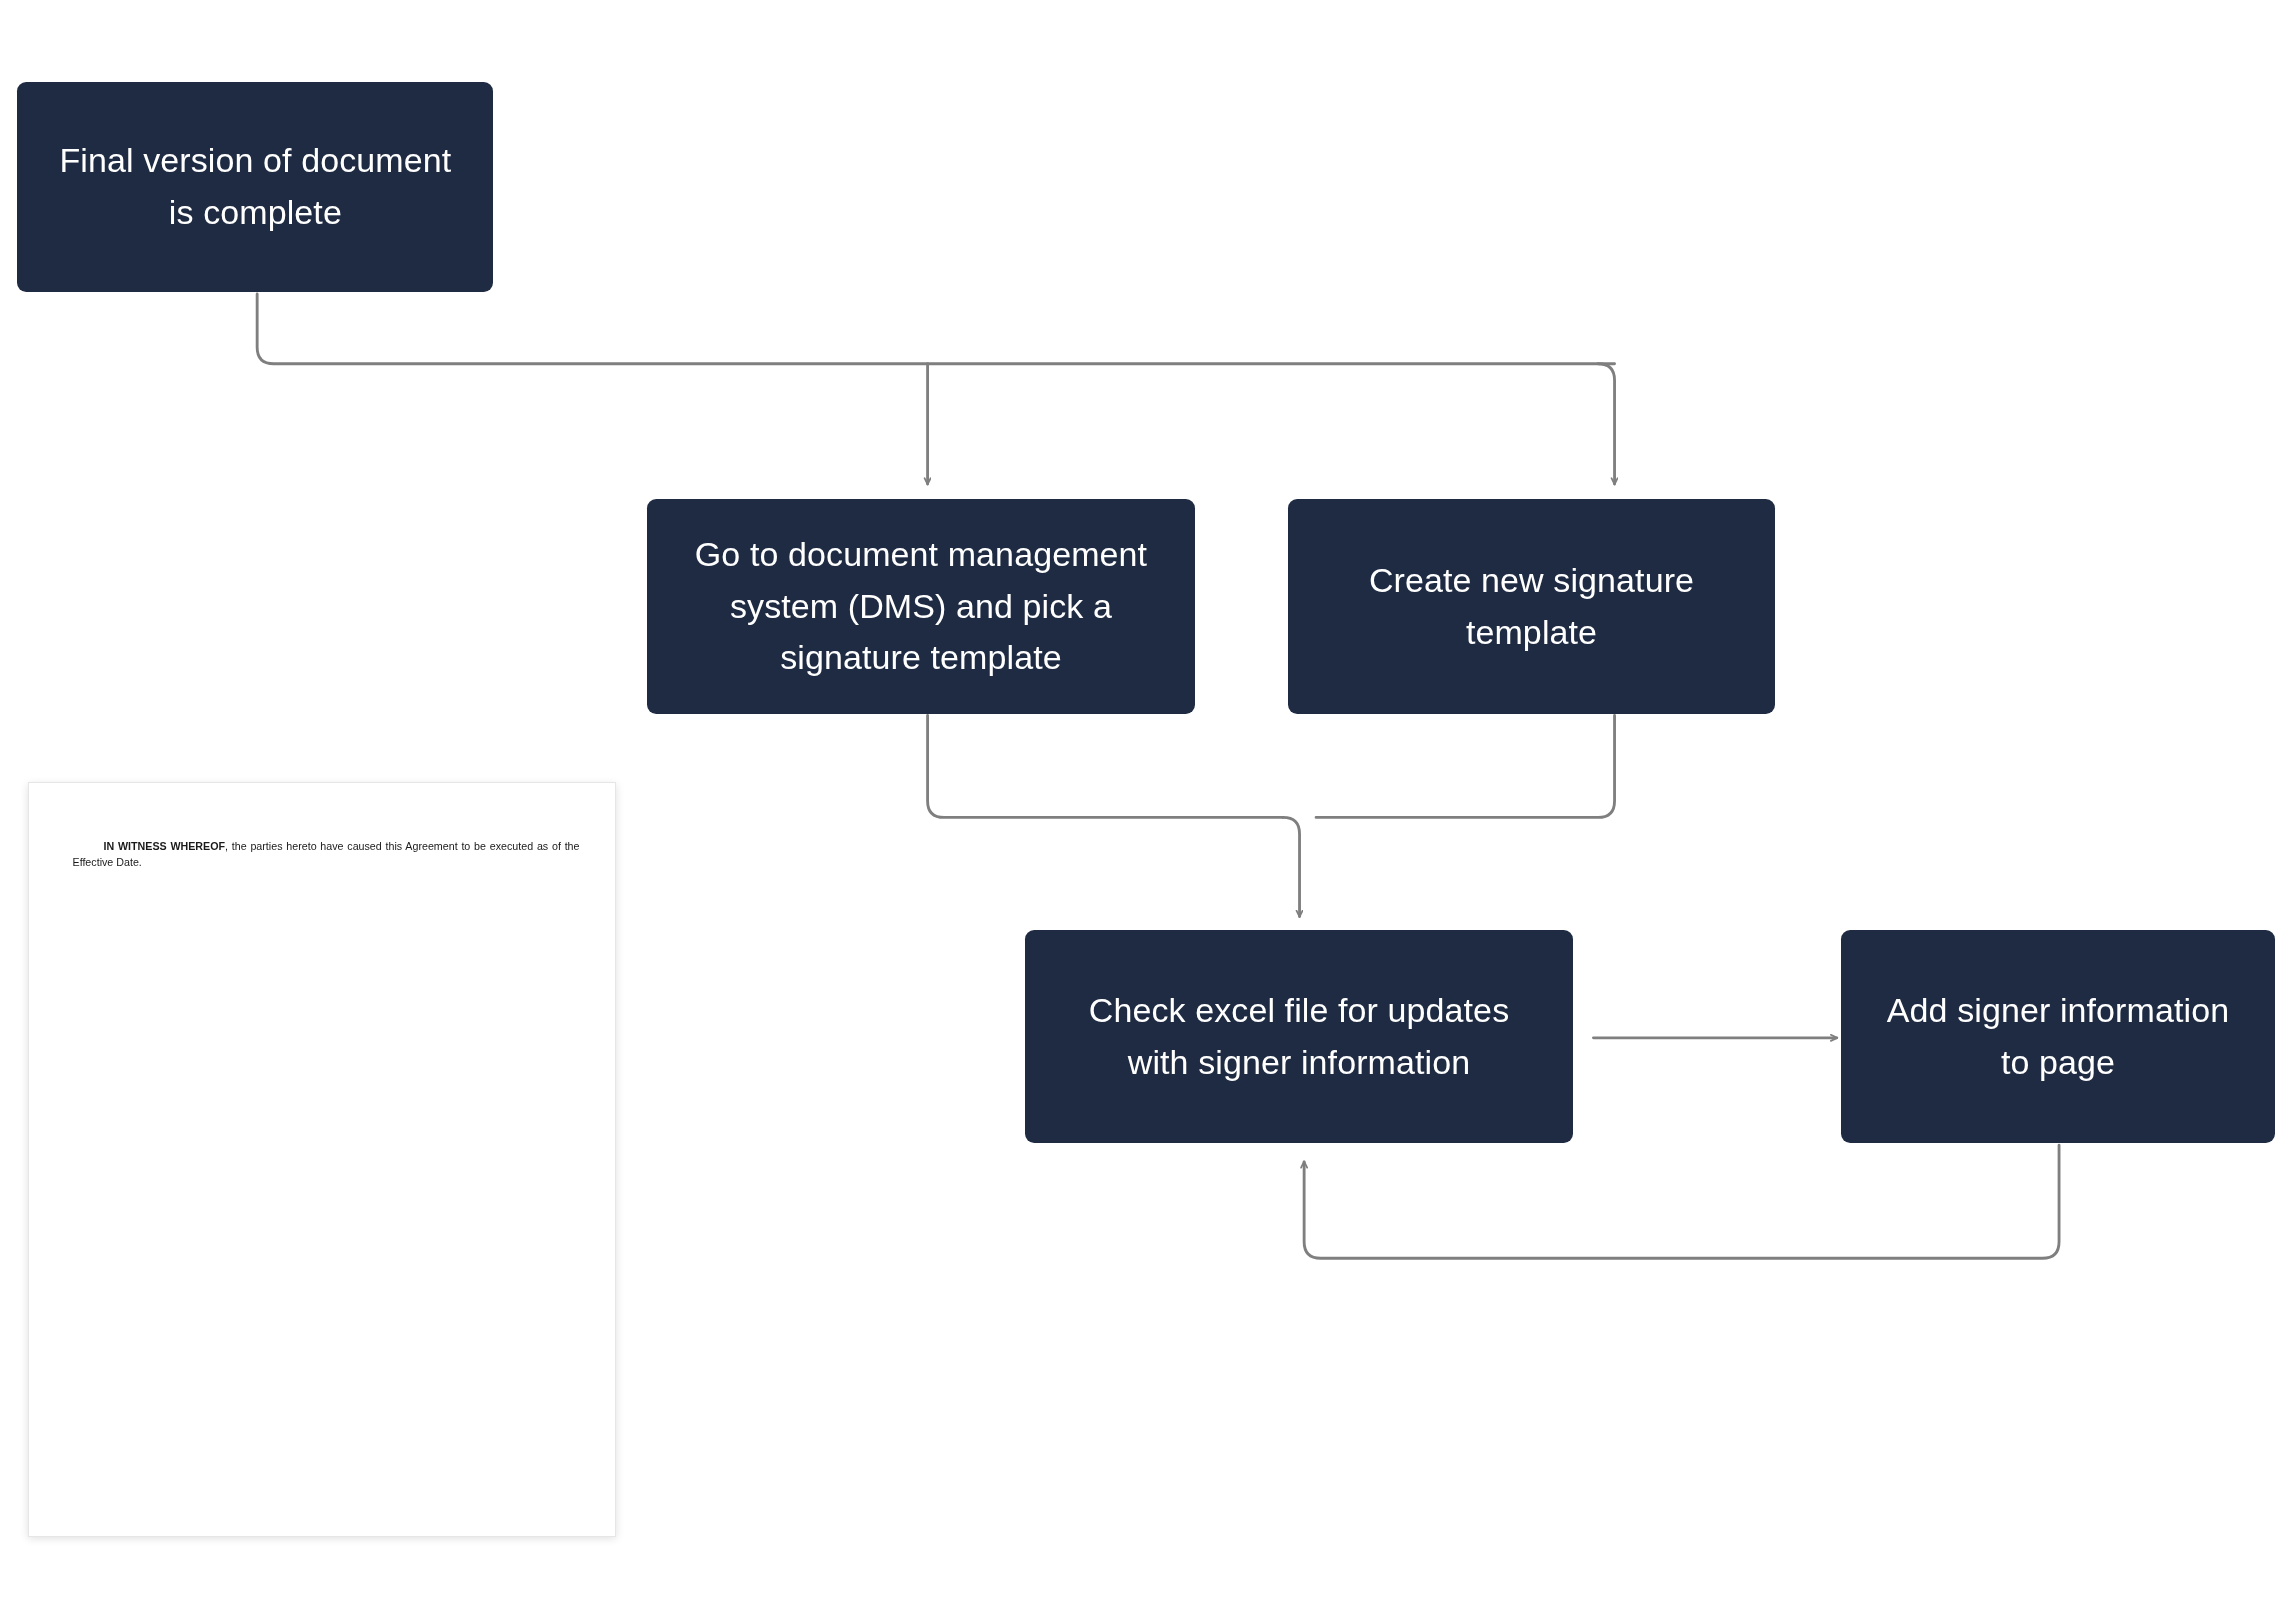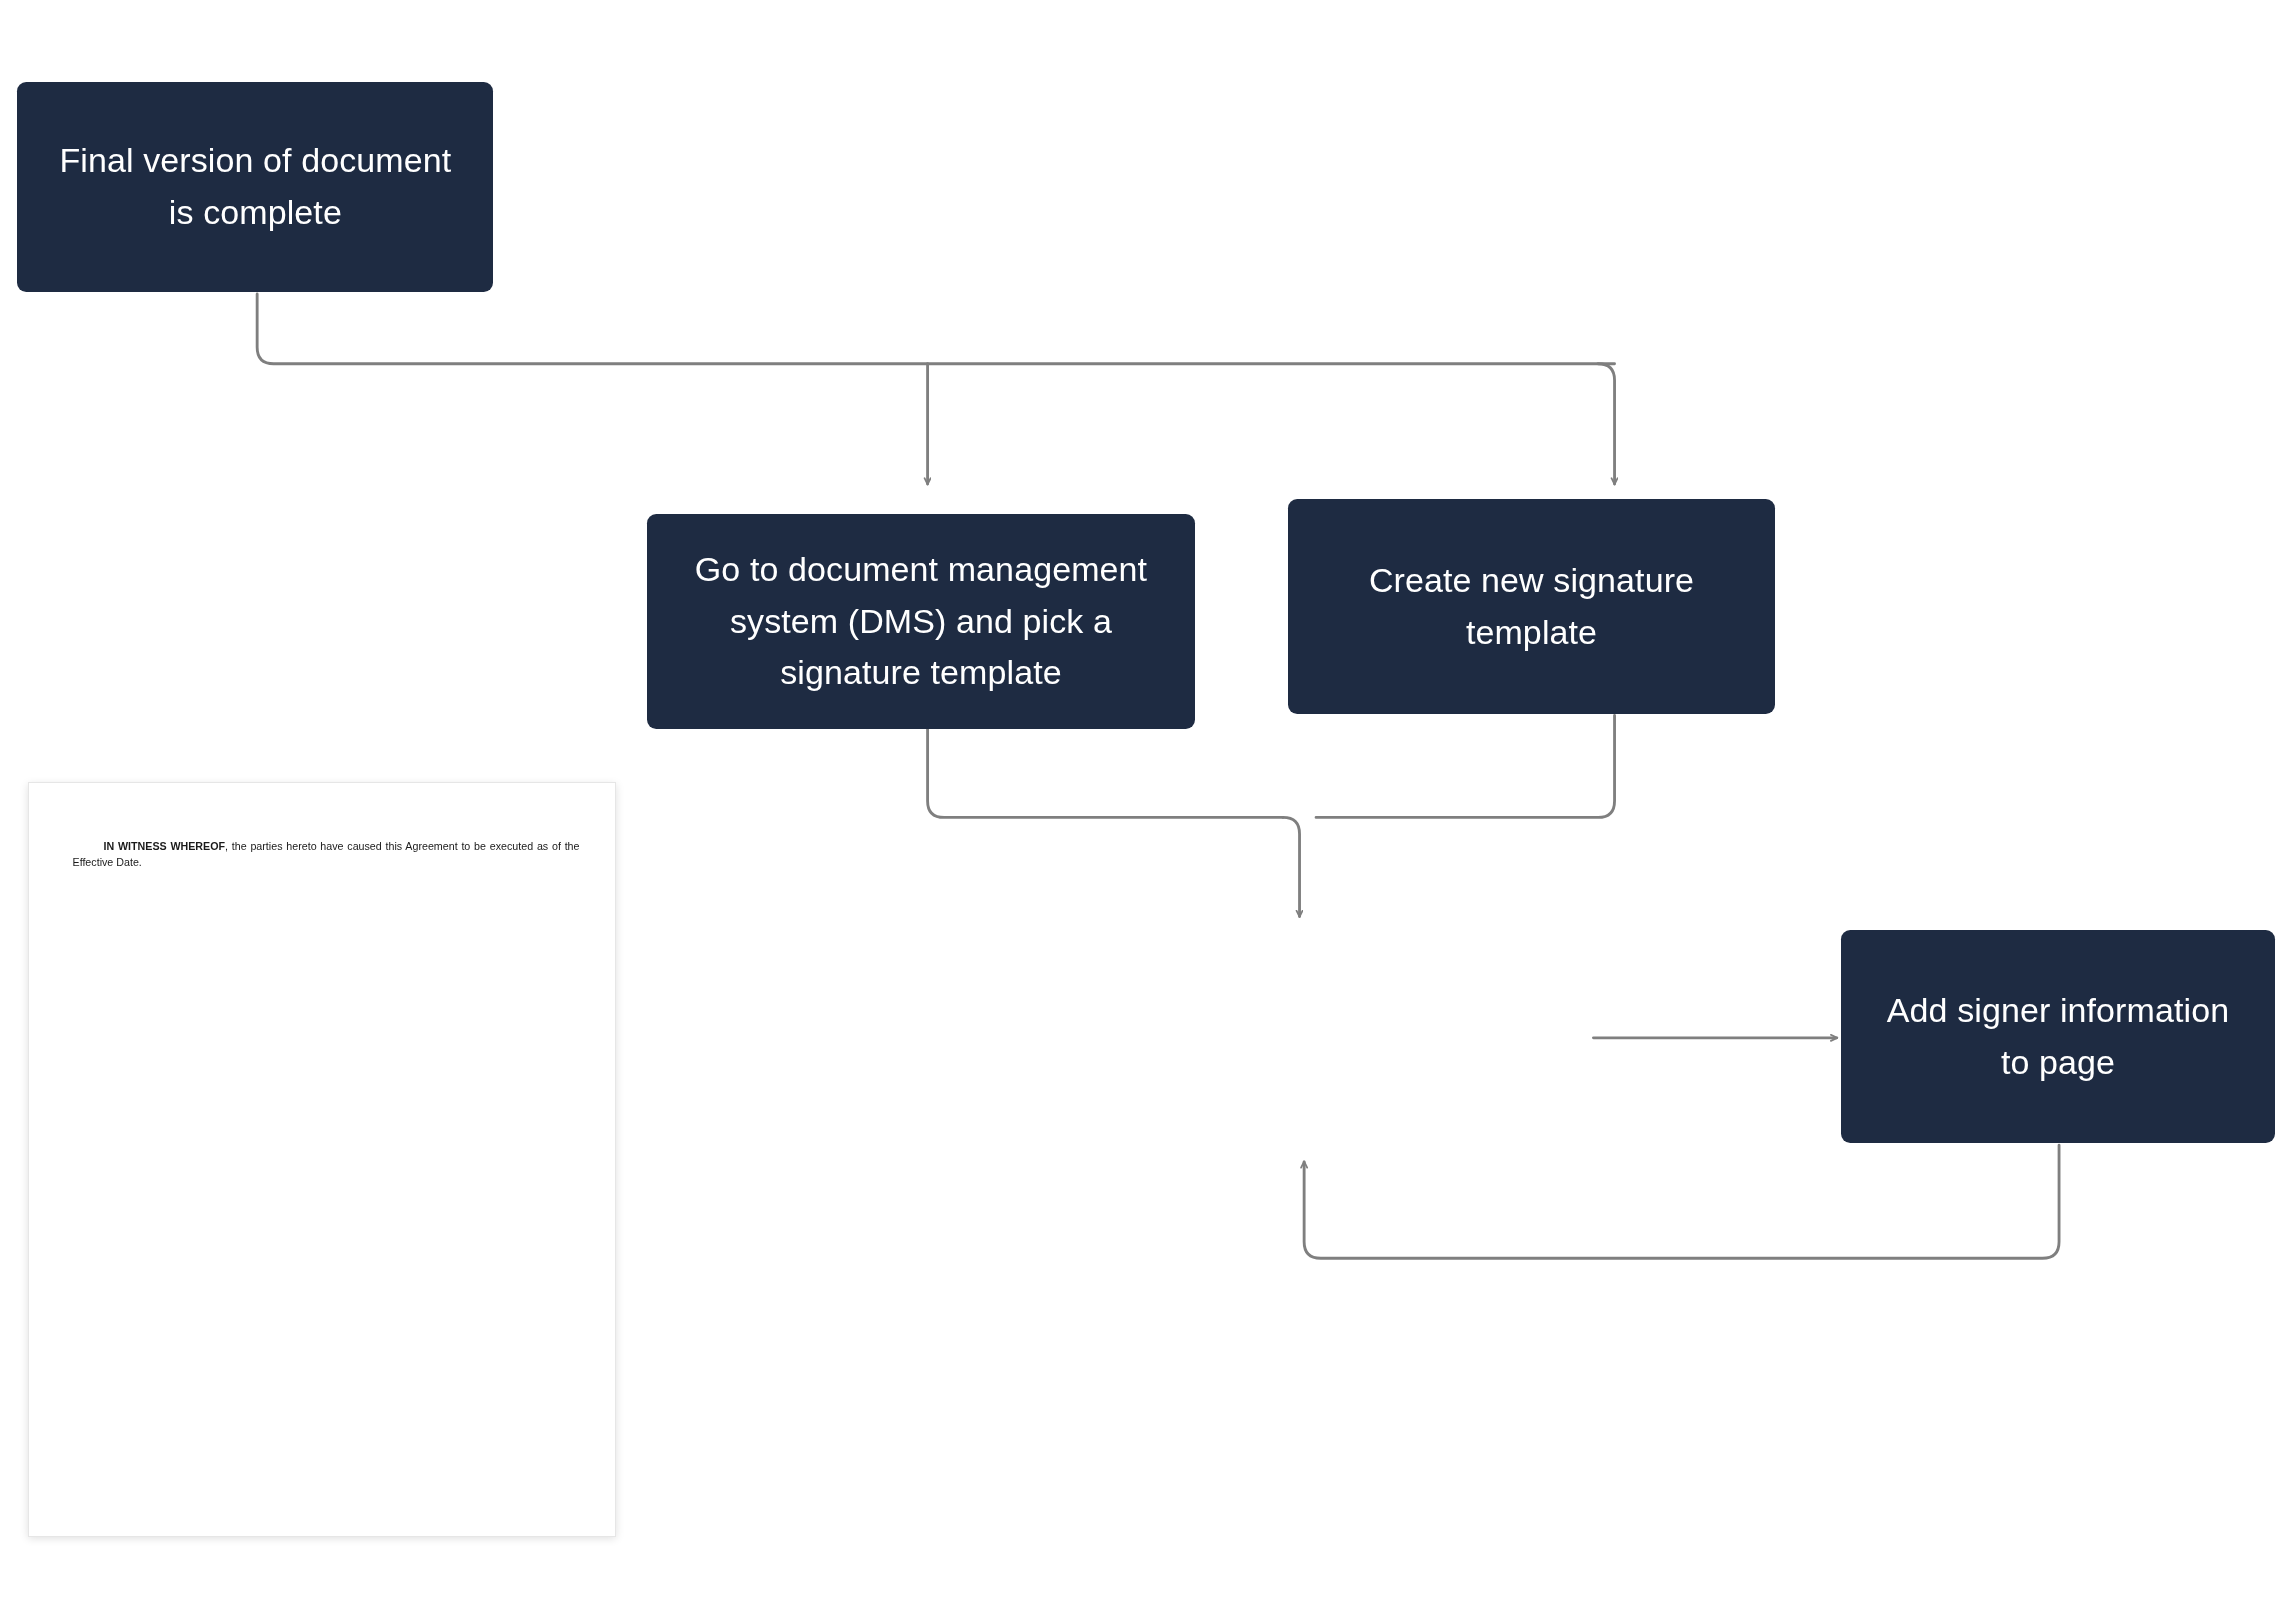--- a/index.html
+++ b/index.html
@@ -39,21 +39,21 @@
     font-weight: 400;
     z-index: 3;
   }
   .node-label {
     display: block;
     width: 100%;
     white-space: pre-line;
   }
 
   #node-final      { left: 17.4px;   top: 82px;   width: 476px;  height: 210px; }
-  #node-dms        { left: 647px;  top: 499px;  width: 548px;  height: 215px; margin-top: 15px; }
+  #node-dms        { left: 647px;  top: 499px;  width: 548px;  height: 215px; }
   #node-create     { left: 1288px; top: 499px;  width: 487px;  height: 215px; }
   #node-check      { left: 1025px; top: 930px; width: 548px;  height: 213px; }
   #node-add        { left: 1841px; top: 930px; width: 434px;  height: 213px; }
 
   
   #connectors {
     position: absolute;
     left: 0;
     top: 0;
     width: 2296px;
@@ -132,20 +132,24 @@
     <span class="node-label">Go to document management
 system (DMS) and pick a
 signature template</span>
   </div>
 
   <div id="node-create" class="node">
     <span class="node-label">Create new signature
 template</span>
   </div>
 
+  <div id="node-check" class="node">
+    <span class="node-label">Check excel file for updates
+with signer information</span>
+  </div>
 
   <div id="node-add" class="node">
     <span class="node-label">Add signer information
 to page</span>
   </div>
 
   <div id="doc-page">
     <div class="doc-body">
       <span class="doc-indent"></span><span class="doc-strong">IN WITNESS WHEREOF</span><span>, the parties hereto have caused this Agreement to be executed as of the Effective Date.</span>
     </div>

